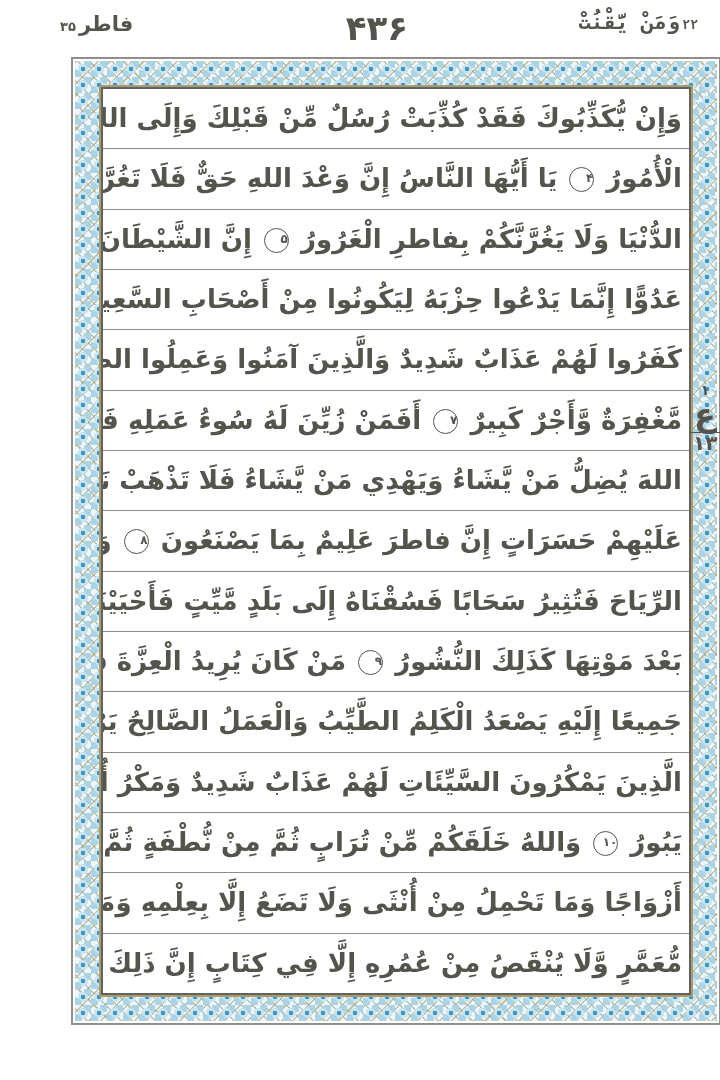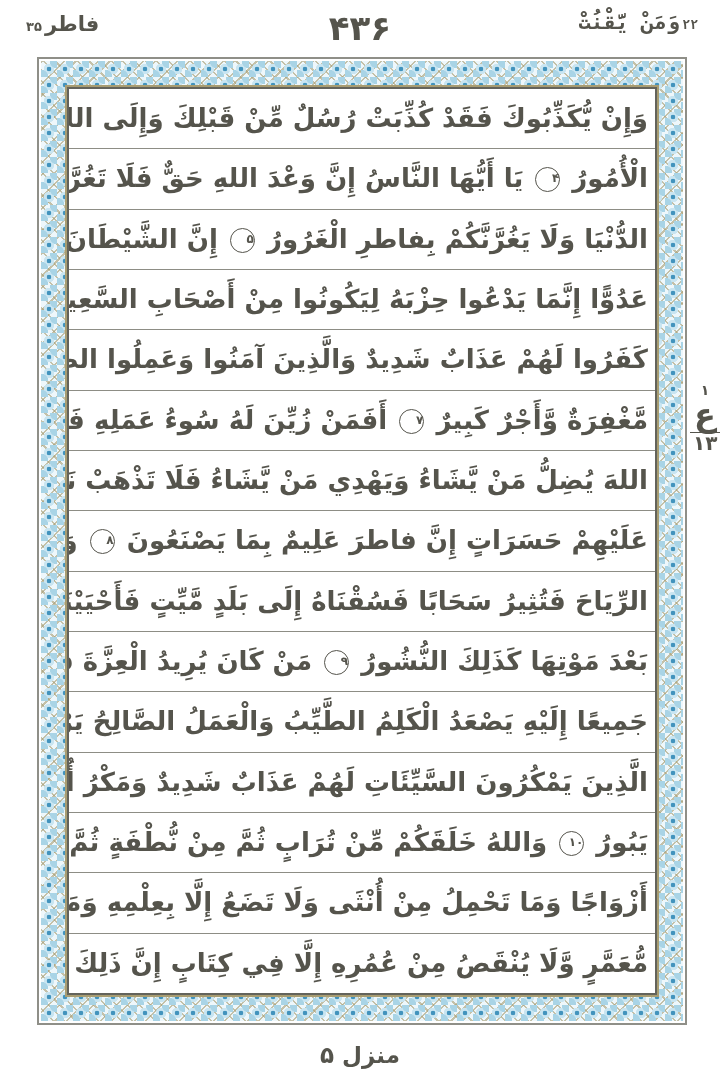--- a/index.html
+++ b/index.html
@@ -12,21 +12,21 @@
     --blue-pale:#c9e5f1;
     --blue-deep:#4293bd;
     --paper:#ffffff;
   }
   html,body{margin:0;padding:0;}
   body{
     width:720px;height:1080px;background:var(--paper);
     font-family:"DejaVu Sans",sans-serif;color:var(--ink);
     position:relative;overflow:hidden;
   }
-  .page{position:absolute;inset:0;}
+  .page{position:absolute;inset:0;margin-left:34px;}
 
   
   .header{position:absolute;top:6px;left:0;right:0;height:42px;}
   .hdr-block{position:absolute;display:flex;align-items:flex-end;gap:3px;
     font-weight:bold;font-size:21px;color:var(--ink);white-space:nowrap;}
   .hdr-left{left:26px;top:6px;}
   .hdr-center{left:50%;transform:translateX(-50%);top:2px;font-size:34px;letter-spacing:3px;}
   .hdr-right{right:22px;top:4px;font-family:Liberation Mono, monospace;}
   .hdr-num{font-size:13px;padding-bottom:2px;}
 
@@ -107,15 +107,14 @@
         </div>
     </div>
   </div>
 
   <div class="ruku">
     <div class="ruku-top">۱</div>
     <div class="ruku-ain">ع</div>
     <div><span class="ruku-bottom">۱۳</span></div>
   </div>
 
-  <div class="footer">منزل ۵</div>
 
 </div>
 
 </body></html>

